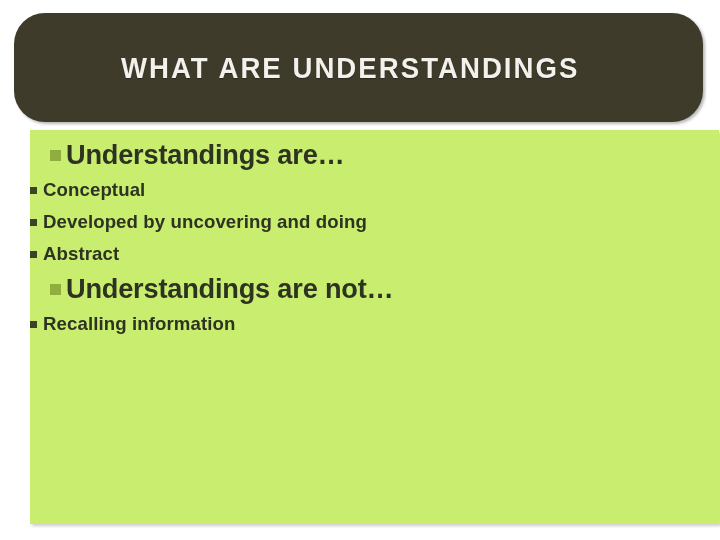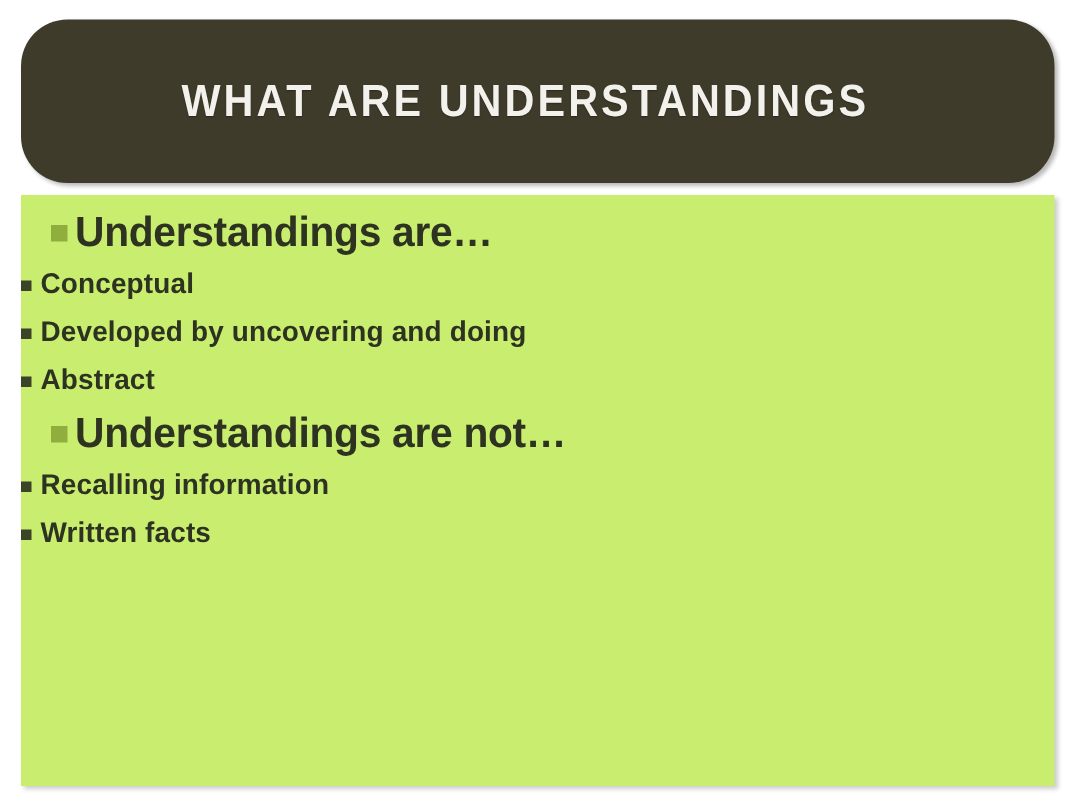--- a/index.html
+++ b/index.html
@@ -129,21 +129,21 @@
 </style>
 </head>
 <body>
 
 <div id="slide" style="background: rgb(255, 255, 255);">
 
   <div id="title-bar" style="background: rgb(62, 59, 43);">
     <div id="title-text" style="color: rgb(242, 241, 236);">What Are Understandings</div>
   </div>
 
-  <div id="body-panel" style="background: rgb(201, 237, 111);">
+  <div id="body-panel" style="background: rgb(201, 237, 111); margin-left: 16px;">
     <ul id="bullet-list">
         <li class="bullet-row level-1">
           <span class="bullet-mark" style="background: rgb(143, 174, 62);"></span>
           <span class="bullet-label" style="color: rgb(45, 51, 32);">Understandings are…</span>
         </li>
         <li class="bullet-row level-2">
           <span class="bullet-mark" style="background: rgb(59, 68, 39);"></span>
           <span class="bullet-label" style="color: rgb(45, 51, 32);">Conceptual</span>
         </li>
         <li class="bullet-row level-2">
@@ -155,20 +155,16 @@
           <span class="bullet-label" style="color: rgb(45, 51, 32);">Abstract</span>
         </li>
         <li class="bullet-row level-1">
           <span class="bullet-mark" style="background: rgb(143, 174, 62);"></span>
           <span class="bullet-label" style="color: rgb(45, 51, 32);">Understandings are not…</span>
         </li>
         <li class="bullet-row level-2">
           <span class="bullet-mark" style="background: rgb(59, 68, 39);"></span>
           <span class="bullet-label" style="color: rgb(45, 51, 32);">Recalling information</span>
         </li>
-        <li class="bullet-row level-2">
-          <span class="bullet-mark" style="background: rgb(59, 68, 39);"></span>
-          <span class="bullet-label" style="color: rgb(45, 51, 32);">Written facts</span>
-        </li>
       </ul>
   </div>
 
 </div>
 
 </body></html>

